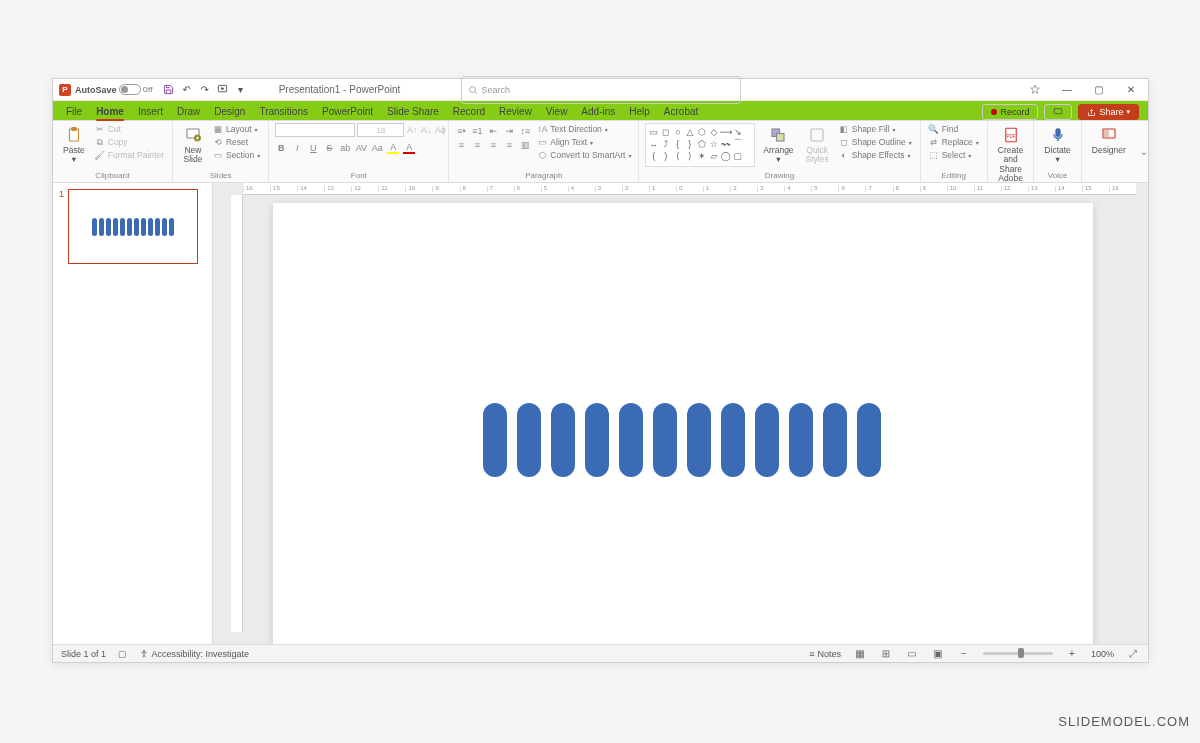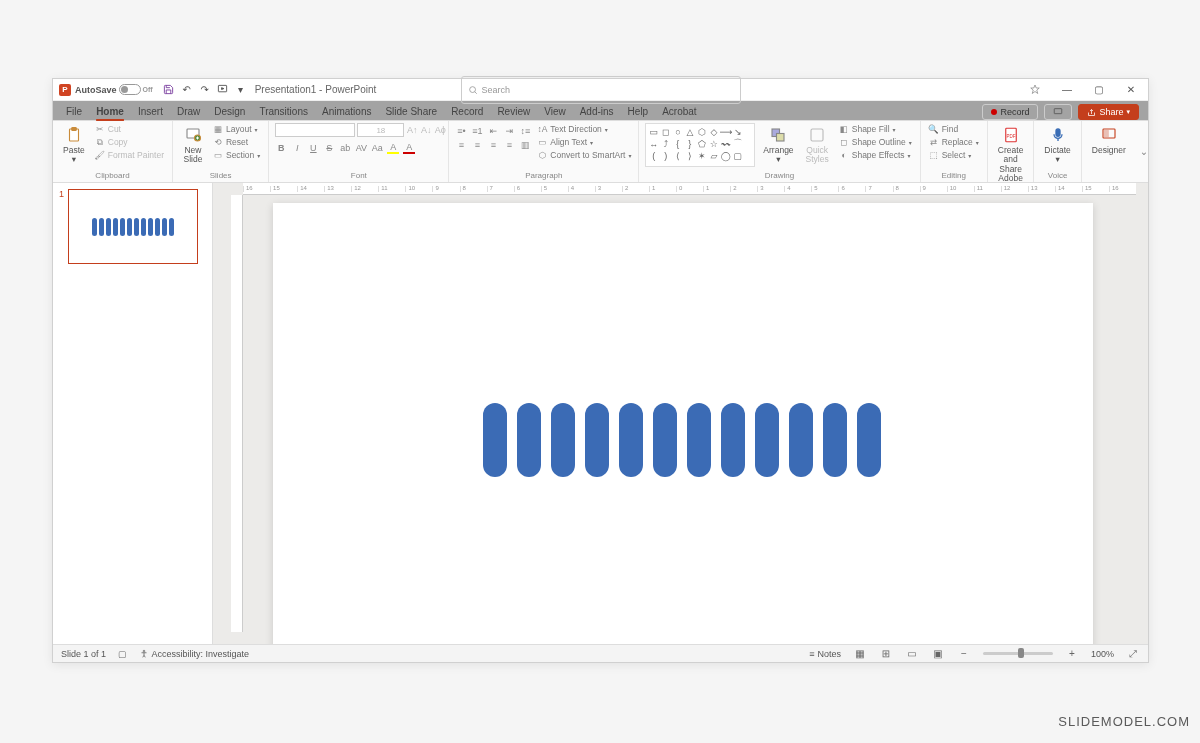--- a/index.html
+++ b/index.html
@@ -8,27 +8,27 @@
 
 
 .titlebar { height: 22px; background: #fff; display: flex; align-items: center; font-size: 10px; color: #555; padding: 0 6px; border-bottom: 1px solid #eee;}
 .titlebar .left { display: flex; align-items: center; gap: 4px; }
 .app-icon { width: 12px; height: 12px; background: #d04423; border-radius: 2px; display:flex;align-items:center;justify-content:center;color:#fff;font-size:8px;font-weight:bold;}
 .autosave-toggle { display:inline-flex; align-items:center; gap:2px; font-size:9px;font-weight:bold;}
 .toggle-pill { width:22px; height:11px; border:1px solid #999; border-radius:6px; position:relative; background:#fff;}
 .toggle-pill::after{content:"";position:absolute;width:7px;height:7px;background:#999;border-radius:50%;top:1px;left:1px;}
 .qat { display:flex; gap:6px; margin-left:6px; align-items:center;}
 .qat-btn { width:12px; height:12px; display:flex; align-items:center; justify-content:center; color:#555; cursor:pointer; font-size:10px;}
-.doc-title { margin-left: 4px; color:#666; }
+.doc-title { margin-left: 28px; color:#666; }
 .search-box { position:absolute; left:50%; transform:translateX(-50%); width:280px; height:28px; border:1px solid #ccc; border-radius:3px; display:flex; align-items:center; padding:0 6px; font-size:9px; color:#999; gap:4px;}
 .titlebar .right { margin-left:auto; display:flex; gap:10px; align-items:center;}
 .win-btn { width:22px; height:16px; display:flex; align-items:center; justify-content:center; color:#555; font-size:10px; cursor:pointer;}
 
 
-.tabs { height: 20px; display:flex; align-items:flex-end; padding:0 6px; font-size:10px; gap:0; border-bottom:1px solid #ddd; background:#a3a3a3;}
+.tabs { height: 20px; display:flex; align-items:flex-end; padding:0 6px; font-size:10px; gap:0; border-bottom:1px solid #ddd; background:#84cc16;}
 .tab { padding:3px 7px; color:#444; cursor:pointer; }
 .tab.active { text-decoration: underline; text-decoration-color:#c43e1c; text-decoration-thickness:2px; text-underline-offset:4px; font-weight:600;}
 .tabs .spacer { flex:1; }
 .tab-right-btn { font-size:9px; padding:2px 8px; border:1px solid #ccc; border-radius:3px; margin:0 3px; display:flex; align-items:center; gap:3px; cursor:pointer; color:#333;}
 .share-btn { background:#c43e1c; color:#fff; border-color:#c43e1c;}
 
 
 .ribbon { height: 62px; background:#fafafa; border-bottom:1px solid #ddd; display:flex; font-size:9px; color:#555;}
 .group { border-right:1px solid #e5e5e5; padding:2px 6px 0 6px; display:flex; flex-direction:column; justify-content:space-between; }
 .group-body { display:flex; gap:4px; align-items:flex-start; flex:1;}
@@ -129,21 +129,21 @@
   </div>
 
   <div class="tabs">
     <div id="tabs-host" style="display:flex;">
         <div class="tab">File</div>
         <div class="tab active">Home</div>
         <div class="tab">Insert</div>
         <div class="tab">Draw</div>
         <div class="tab">Design</div>
         <div class="tab">Transitions</div>
-        <div class="tab">Animations</div>
+        <div class="tab">PowerPoint</div>
         <div class="tab">Slide Share</div>
         <div class="tab">Record</div>
         <div class="tab">Review</div>
         <div class="tab">View</div>
         <div class="tab">Add-ins</div>
         <div class="tab">Help</div>
         <div class="tab">Acrobat</div>
       </div>
     <div class="spacer"></div>
     <div class="tab-right-btn">

